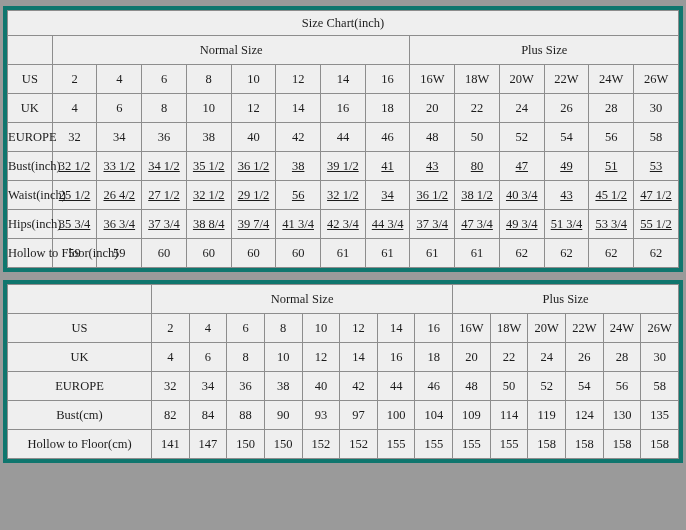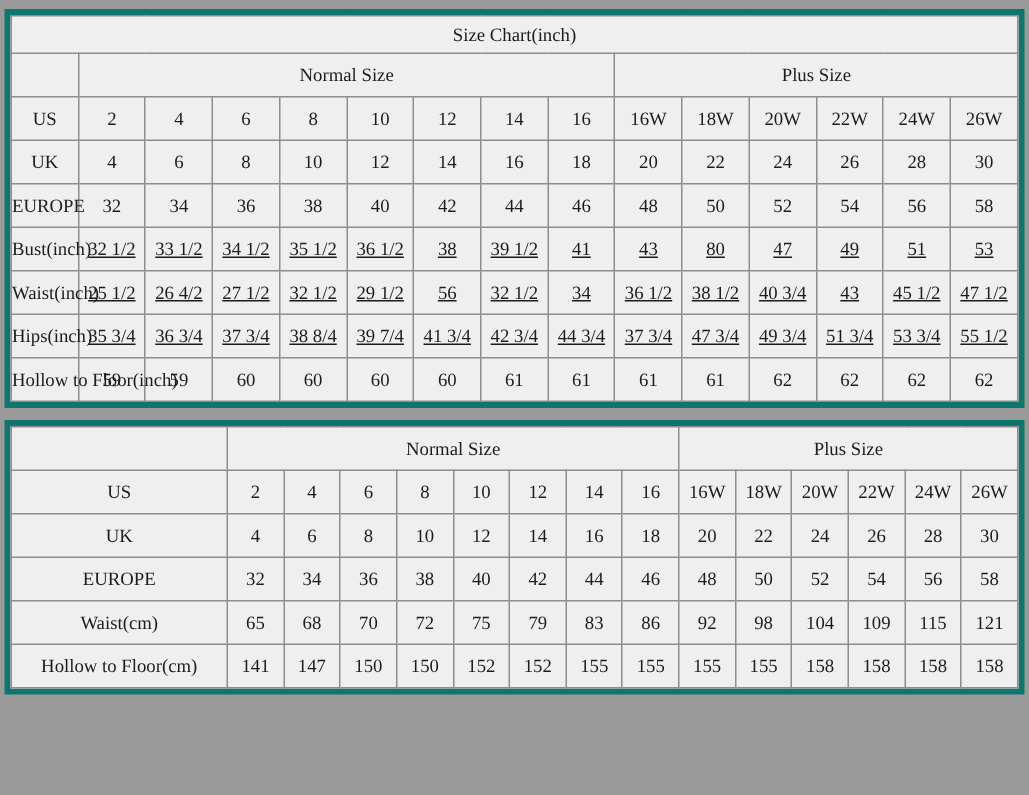--- a/index.html
+++ b/index.html
@@ -259,35 +259,35 @@
           <td class="data-col">44</td>
           <td class="data-col">46</td>
           <td class="data-col">48</td>
           <td class="data-col">50</td>
           <td class="data-col">52</td>
           <td class="data-col">54</td>
           <td class="data-col">56</td>
           <td class="data-col">58</td>
         </tr>
         <tr>
-          <td class="col-label row-label">Waist(cm)</td>
-          <td class="data-col">65</td>
-          <td class="data-col">68</td>
-          <td class="data-col">70</td>
-          <td class="data-col">72</td>
-          <td class="data-col">75</td>
-          <td class="data-col">79</td>
-          <td class="data-col">83</td>
-          <td class="data-col">86</td>
-          <td class="data-col">92</td>
-          <td class="data-col">98</td>
+          <td class="col-label row-label">Bust(cm)</td>
+          <td class="data-col">82</td>
+          <td class="data-col">84</td>
+          <td class="data-col">88</td>
+          <td class="data-col">90</td>
+          <td class="data-col">93</td>
+          <td class="data-col">97</td>
+          <td class="data-col">100</td>
           <td class="data-col">104</td>
           <td class="data-col">109</td>
-          <td class="data-col">115</td>
-          <td class="data-col">121</td>
+          <td class="data-col">114</td>
+          <td class="data-col">119</td>
+          <td class="data-col">124</td>
+          <td class="data-col">130</td>
+          <td class="data-col">135</td>
         </tr>
         <tr>
           <td class="col-label row-label">Hollow to Floor(cm)</td>
           <td class="data-col">141</td>
           <td class="data-col">147</td>
           <td class="data-col">150</td>
           <td class="data-col">150</td>
           <td class="data-col">152</td>
           <td class="data-col">152</td>
           <td class="data-col">155</td>

